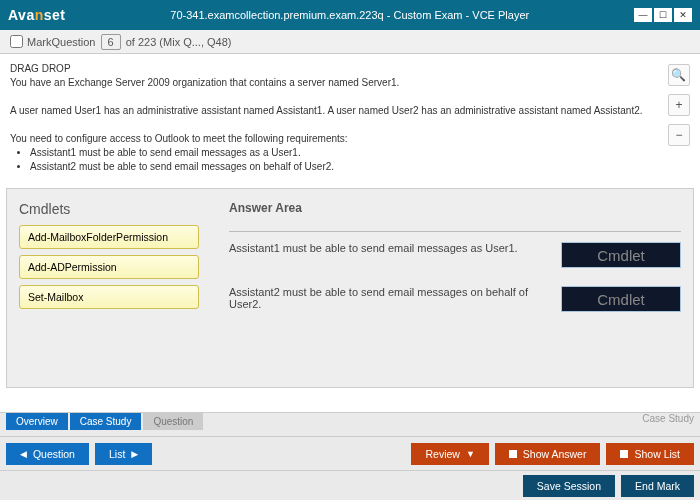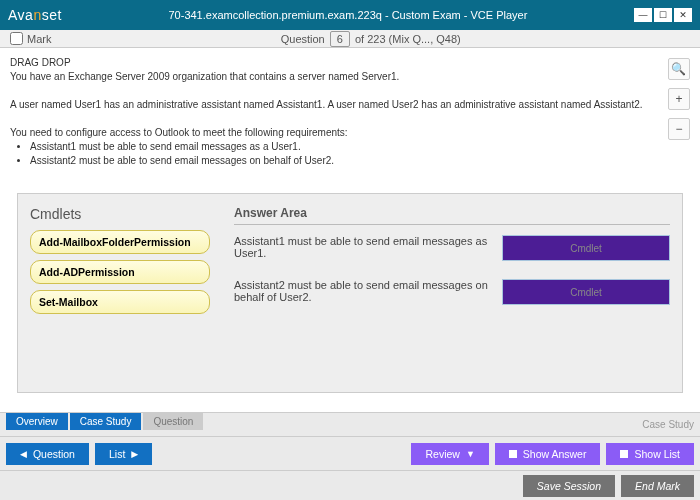--- a/index.html
+++ b/index.html
@@ -1,51 +1,51 @@
 <!DOCTYPE html>
 <html><head>
 <meta charset="utf-8">
 <style>
 * { box-sizing: border-box; margin: 0; padding: 0; font-family: Arial, sans-serif; }
 body { width: 700px; height: 500px; overflow: hidden; background: #fff; }
 .titlebar { background: #0a6b8a; color: #fff; height: 30px; display: flex; align-items: center; padding: 0 8px; font-size: 11px; }
-.logo { font-weight: normal; font-size: 14px; letter-spacing: 0.5px; }
+.logo { font-weight: bold; font-size: 14px; letter-spacing: 0.5px; }
 .logo .o { color: #f7a82f; }
 .title-text { flex: 1; text-align: center; font-size: 11px; }
 .win-controls { display: flex; gap: 2px; }
 .win-btn { width: 18px; height: 14px; background: #fff; display: flex; align-items: center; justify-content: center; font-size: 9px; color: #333; }
-.question-bar { background: #f0f0f0; height: 18px; border-bottom: 1px solid #ccc; display: flex; align-items: center; padding: 0 10px; font-size: 11px; color: #555; }
+.question-bar { background: #f0f0f0; height: 24px; border-bottom: 1px solid #ccc; display: flex; align-items: center; padding: 0 10px; font-size: 11px; color: #555; }
 .mark-chk { margin-right: 4px; }
-.q-center { flex: 1; text-align: center; }
+.q-center { flex: 1; text-align: left; }
 .q-num-box { display: inline-block; border: 1px solid #999; padding: 1px 6px; border-radius: 2px; margin: 0 2px; }
 .content { position: relative; height: 352px; overflow: hidden; }
 .qtext { padding: 8px 50px 8px 10px; font-size: 10px; color: #333; line-height: 1.4; }
 .qtext ul { margin-left: 20px; }
 .side-tools { position: absolute; right: 10px; top: 10px; display: flex; flex-direction: column; gap: 8px; }
 .tool-btn { width: 22px; height: 22px; border: 1px solid #ccc; background: #fafafa; display: flex; align-items: center; justify-content: center; font-size: 12px; color: #555; border-radius: 2px; }
-.drag-area { background: #eeeeee; margin: 17px; border: 1px solid #ccc; padding: 12px; height: 200px; display: flex; gap: 24px; }
+.drag-area { background: #eeeeee; margin: 6px; border: 1px solid #ccc; padding: 12px; height: 200px; display: flex; gap: 30px; }
 .cmdlets-col { width: 180px; }
 .col-header { font-size: 14px; color: #555; margin-bottom: 8px; font-weight: normal; }
-.answer-header { font-weight: bold; font-size: 12px; color: #555; border-bottom: 1px solid #bbb; padding-bottom: 4px; margin-bottom: 10px; }
-.cmdlet-item { background: linear-gradient(#fffde0, #faf5b8); border: 1px solid #d0c050; border-radius: 10px; padding: 5px 8px; font-size: 10.5px; margin-bottom: 6px; cursor: grab; font-weight: bold; }
+.answer-header { font-weight: bold; font-size: 12px; color: #555; border-bottom: 1px solid #bbb; padding-bottom: 16px; margin-bottom: 10px; }
+.cmdlet-item { background: linear-gradient(#fffde0, #faf5b8); border: 1px solid #d0c050; border-radius: 3px; padding: 5px 8px; font-size: 10.5px; margin-bottom: 6px; cursor: grab; }
 .answer-col { flex: 1; }
 .ans-row { display: flex; align-items: flex-start; gap: 12px; margin-bottom: 18px; }
 .ans-text { flex: 1; font-size: 11px; color: #444; }
-.drop-target { width: 168px; height: 26px; background: #4c1d95; border: 1px solid #a7c5dd; display: flex; align-items: center; justify-content: center; font-size: 10px; color: #888; }
+.drop-target { width: 120px; height: 26px; background: #0f172a; border: 1px solid #a7c5dd; display: flex; align-items: center; justify-content: center; font-size: 15px; color: #888; }
 .footer { position: absolute; bottom: 0; left: 0; right: 0; }
-.tab-row { background: #eaeaea; height: 24px; display: flex; align-items: flex-end; padding: 6px 6px; border-top: 1px solid #ccc; font-size: 10px; }
+.tab-row { background: #eaeaea; height: 24px; display: flex; align-items: flex-start; padding: 0 6px; border-top: 1px solid #ccc; font-size: 10px; }
 .tab { padding: 3px 10px; margin-right: 2px; }
 .tab.blue { background: #1270c2; color: #fff; }
 .tab.gray { background: #ccc; color: #777; }
 .tab-right { margin-left: auto; color: #999; }
 .btn-row { background: #eaeaea; height: 34px; border-top: 1px solid #ccc; display: flex; align-items: center; padding: 0 6px; gap: 6px; }
 .btn { padding: 5px 14px; font-size: 10.5px; color: #fff; display: flex; align-items: center; gap: 6px; border: none; }
 .btn.blue { background: #1270c2; }
-.btn.orange { background: #8b5cf6; }
-.btn.dark { background: #737373; font-style: italic; }
+.btn.orange { background: #c2410c; }
+.btn.dark { background: #0c4a6e; }
 .spacer { flex: 1; }
 .arrow { font-size: 9px; }
 .sq { display: inline-block; width: 8px; height: 8px; background: #fff; }
 </style>
 </head>
 <body>
 
 <div class="titlebar">
   <span class="logo">Ava<span class="o">n</span>set</span>
   <span class="title-text">70-341.examcollection.premium.exam.223q - Custom Exam - VCE Player</span>

